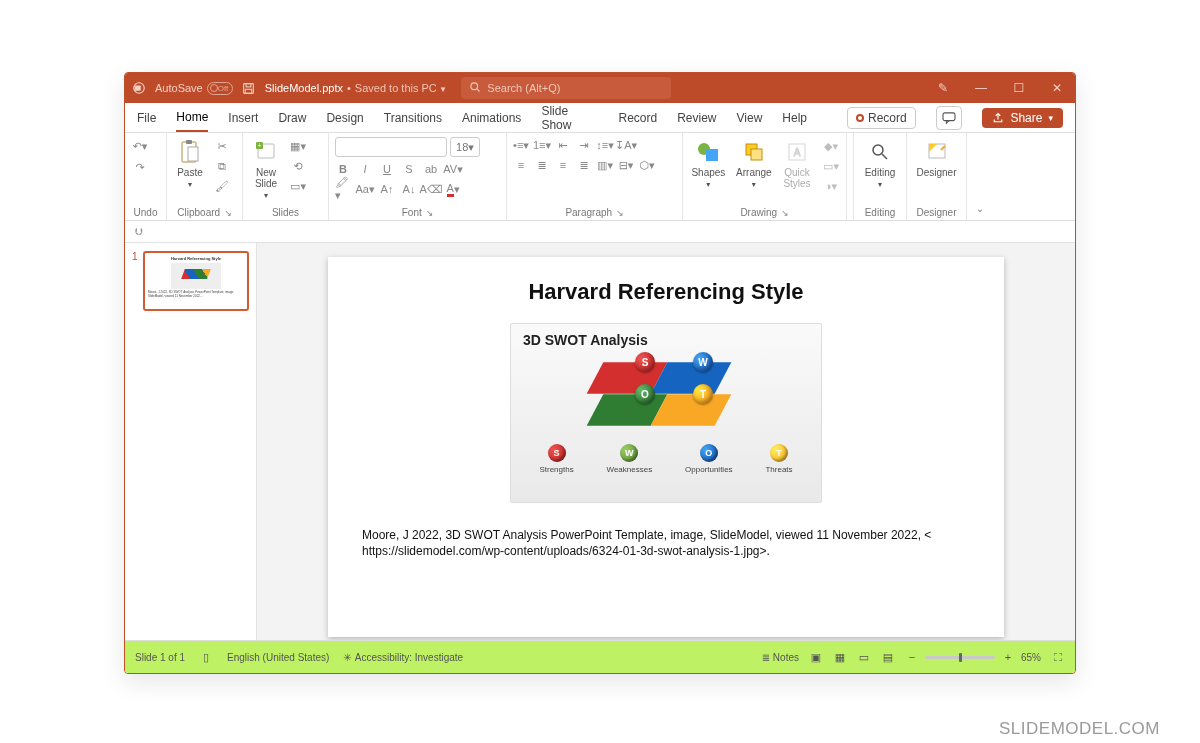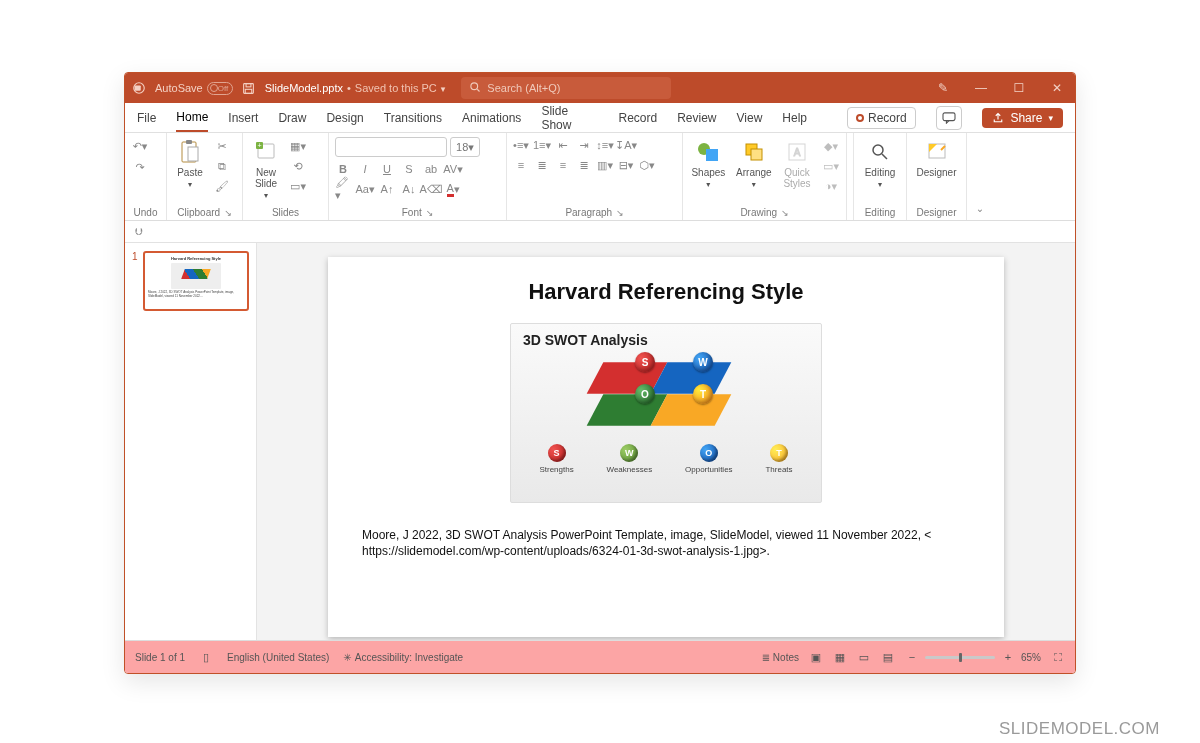--- a/index.html
+++ b/index.html
@@ -72,21 +72,21 @@
   .legend { display:flex; justify-content:space-around; margin-top:18px; font-size:8px; color:#444;}
   .legend .lg { display:flex; flex-direction:column; align-items:center; gap:3px;}
   .legend .lb { width:18px; height:18px; border-radius:50%; display:flex; align-items:center; justify-content:center; color:#fff; font-weight:bold; font-size:9px; box-shadow:inset -2px -2px 3px rgba(0,0,0,.35);}
   .lb.r{background:radial-gradient(circle at 30% 30%,#ef5350,#b71c1c);}
   .lb.g{background:radial-gradient(circle at 30% 30%,#9ccc65,#558b2f);}
   .lb.b{background:radial-gradient(circle at 30% 30%,#42a5f5,#0d47a1);}
   .lb.y{background:radial-gradient(circle at 30% 30%,#ffee58,#f9a825);}
   .cite { font-size:12px; color:#111; margin-top:24px; line-height:1.35; }
   .cite .ital { }
   
-  .statusbar { position:absolute; bottom:0; left:0; right:0; height:18px; border-top:1px solid #ddd; background:#fca5a5; display:flex; align-items:center; font-size:10px; color:#555; padding:16px 10px; gap:14px;}
+  .statusbar { position:absolute; bottom:0; left:0; right:0; height:18px; border-top:1px solid #ddd; background:#bef264; display:flex; align-items:center; font-size:10px; color:#555; padding:16px 10px; gap:14px;}
   .statusbar .sright { margin-left:auto; display:flex; align-items:center; gap:10px;}
   .zoom { display:flex; align-items:center; gap:6px;}
   .ztrack { width:70px; height:3px; background:#c9c9c9; position:relative; border-radius:2px;}
   .ztrack .zth { position:absolute; left:34px; top:-3px; width:3px; height:9px; background:#666; border-radius:1px;}
   .sbic { width:14px; height:14px; display:inline-flex; align-items:center; justify-content:center; font-size:11px;}
   
   .watermark { position:absolute; right:40px; bottom:4px; font-size:17px; letter-spacing:.5px; color:#9a9a9a; font-family: Arial, sans-serif;}
   
   .mini-title{text-align:center; font-weight:700;}
   .mini-img{width:50px;height:26px;background:#eee;margin:2px auto;border-radius:1px;position:relative;}

